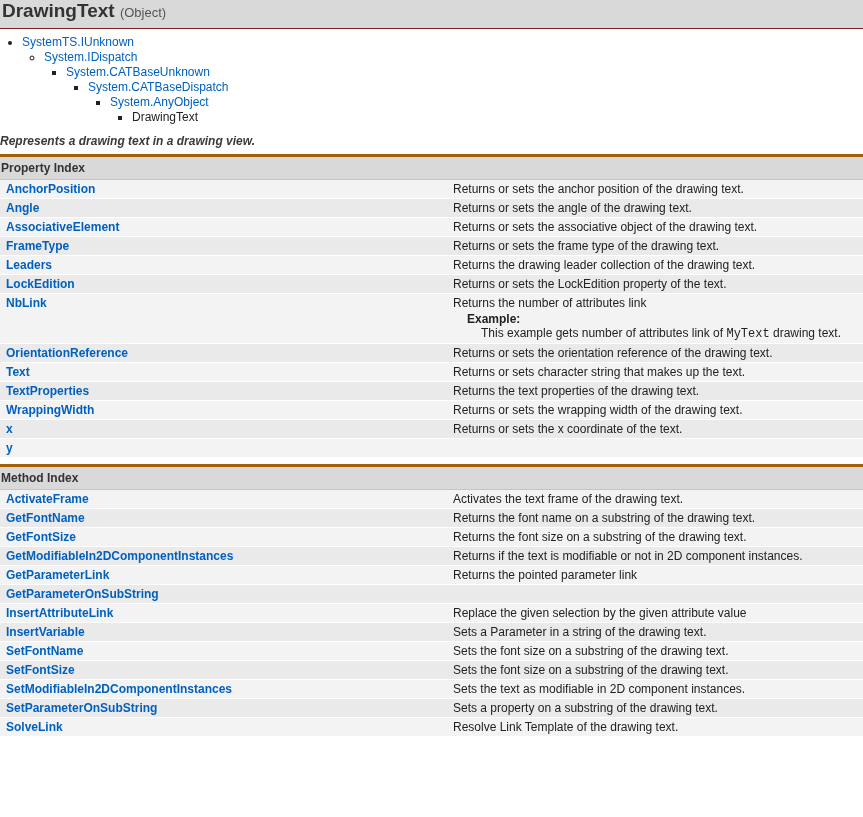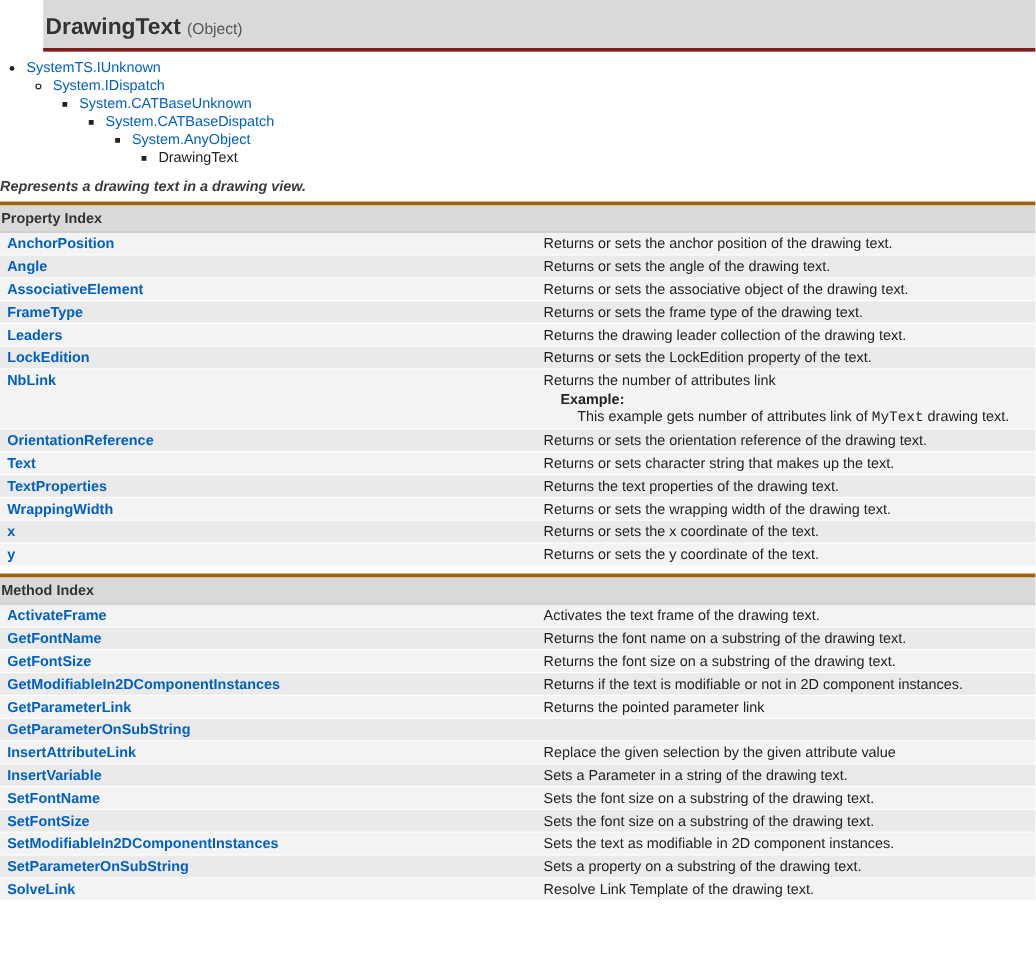--- a/index.html
+++ b/index.html
@@ -6,23 +6,22 @@
   body {
     margin: 0;
     font-family: Verdana, Geneva, sans-serif;
     font-size: 12px;
     color: #222;
     background: #fff;
     width: 863px;
   }
   .header-band {
     background: #d9d9d9;
-    padding: 12px 0 6px 0;
-    border-bottom: 3px solid #7f1d1d;
-    margin-left: 36px;
+    padding: 0 0 6px 0;
+    border-bottom: 1px solid #7f1d1d;
   }
   .header-band h1 {
     margin: 0;
     font-size: 19px;
     font-weight: bold;
     color: #333;
     padding-left: 2px;
   }
   .header-band h1 .obj {
     font-size: 13px;
@@ -157,21 +156,20 @@
     <div class="row z0">
       <div class="name"><a href="#">WrappingWidth</a></div>
       <div class="desc">Returns or sets the wrapping width of the drawing text.</div>
     </div>
     <div class="row z1">
       <div class="name"><a href="#">x</a></div>
       <div class="desc">Returns or sets the x coordinate of the text.</div>
     </div>
     <div class="row z0">
       <div class="name"><a href="#">y</a></div>
-      <div class="desc">Returns or sets the y coordinate of the text.</div>
     </div>
   </div>
 
 <div class="section-title">Method Index</div>
 <div class="index" id="method-index">
     <div class="row z0">
       <div class="name"><a href="#">ActivateFrame</a></div>
       <div class="desc">Activates the text frame of the drawing text.</div>
     </div>
     <div class="row z1">

